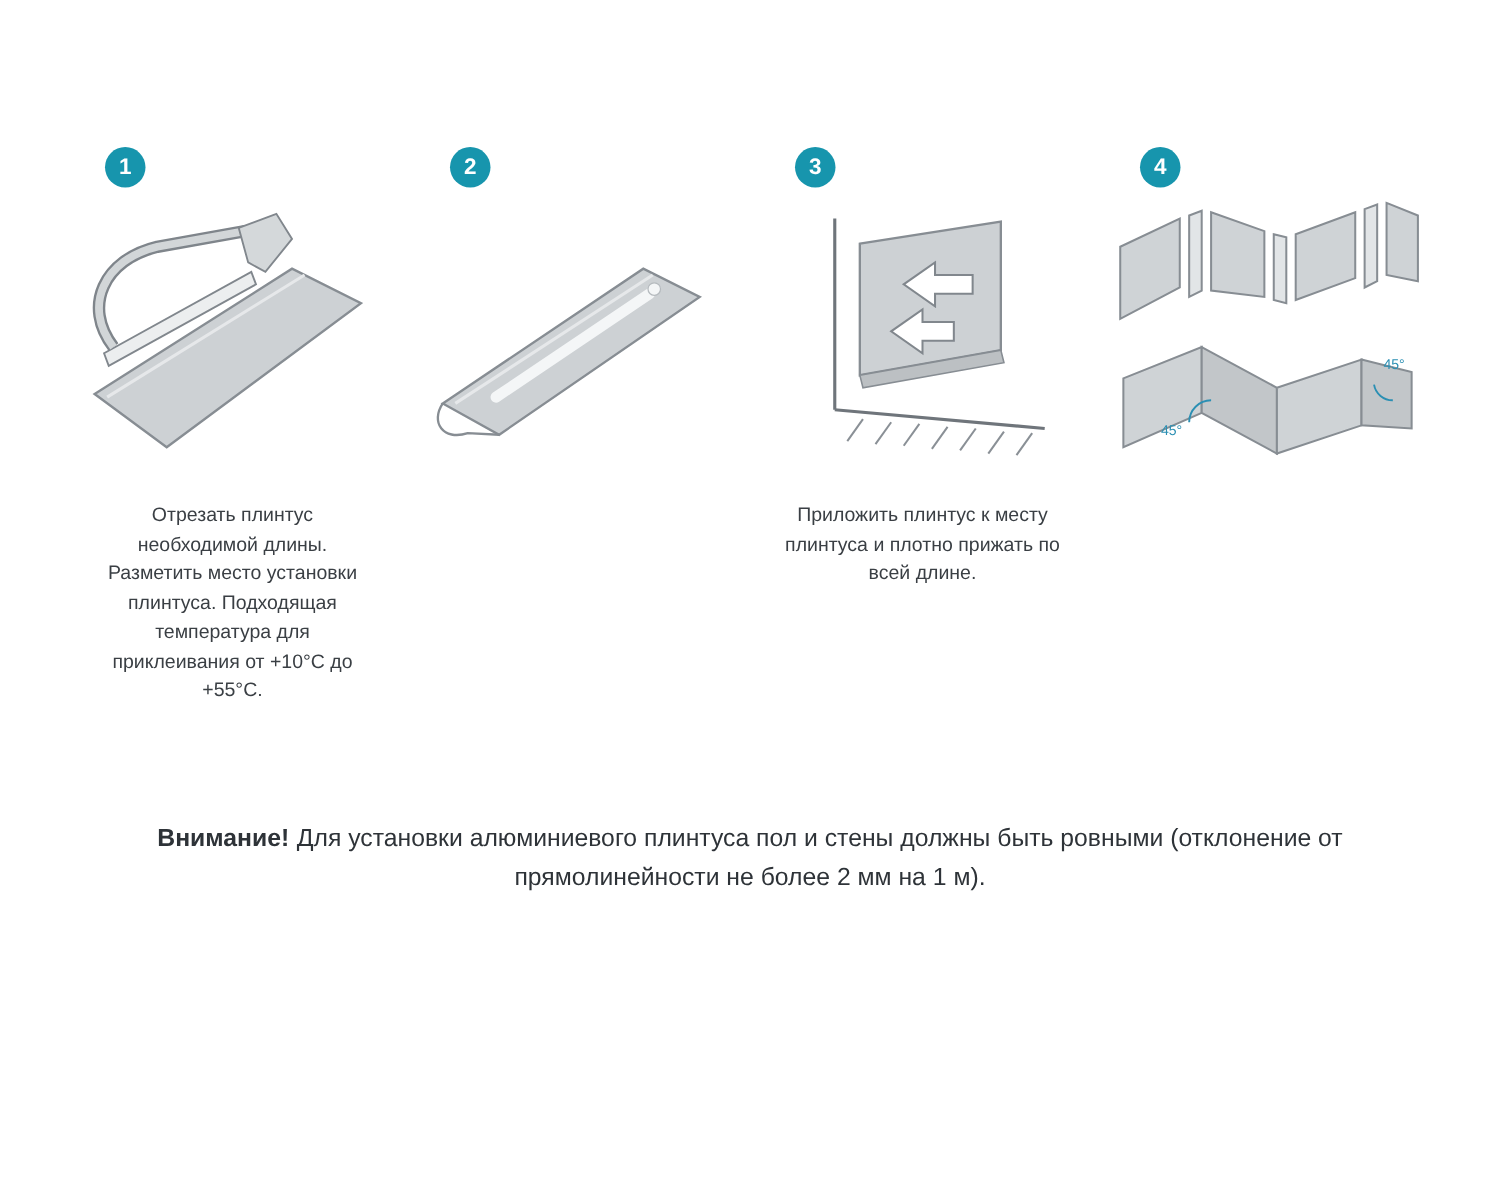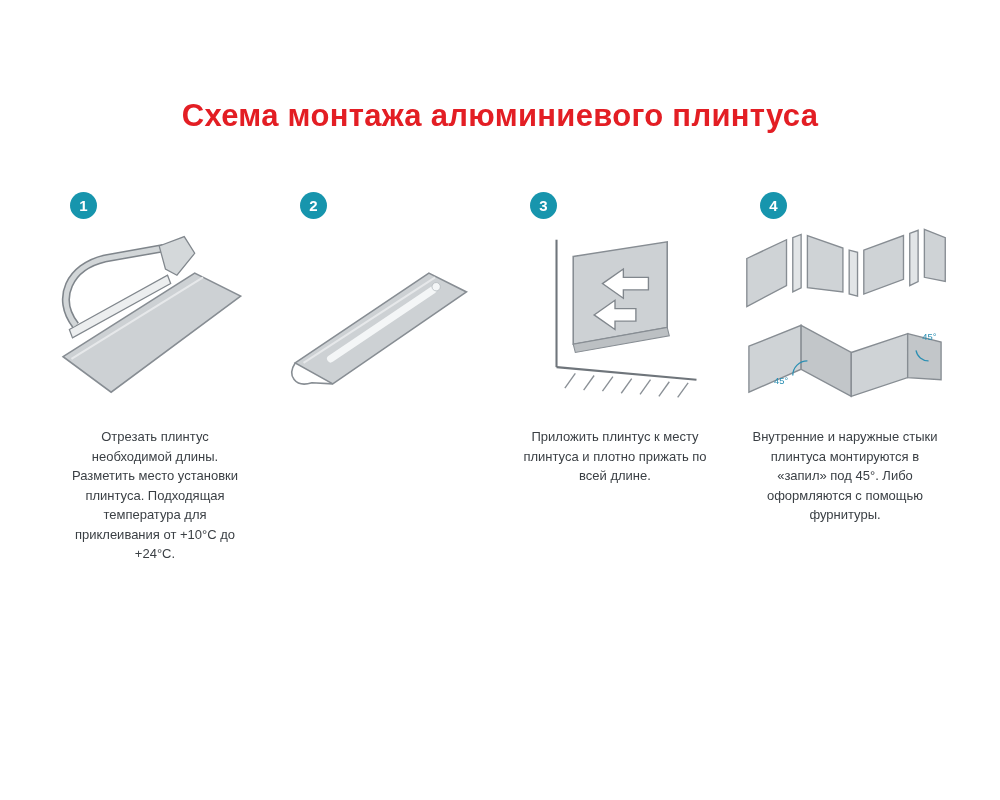--- a/index.html
+++ b/index.html
@@ -67,21 +67,20 @@
   }
   .note-label{font-weight:700;margin-right:5px;}
   .note-text{font-weight:500;}
   svg text{font-family:"Liberation Sans", sans-serif;}
 </style>
 </head>
 <body>
 
 <div class="page">
 
-  <h1 class="title">Схема монтажа алюминиевого плинтуса</h1>
 
   <div class="steps">
 
     <div class="step">
       <div class="badge">
         <span>1</span>
       </div>
       <div class="illus">
         <svg viewBox="0 0 200 180">
           <g>
@@ -89,21 +88,21 @@
             <path d="M20,130 L146,52" fill="none" stroke="#e6e8ea" stroke-width="2"></path>
           </g>
           <g>
             <polygon points="18,102 112,50 115,58 21,110" fill="#eceeef" stroke="#81878d" stroke-width="1.2"></polygon>
             <path d="M24,98 C4,72 18,42 52,34 L108,24" fill="none" stroke="#7f858b" stroke-width="8"></path>
             <path d="M24,98 C4,72 18,42 52,34 L108,24" fill="none" stroke="#d2d6d8" stroke-width="5"></path>
             <path d="M104,22 l24,-9 10,16 -17,21 -11,-6 z" fill="#d4d8da" stroke="#81878d" stroke-width="1.2"></path>
           </g>
         </svg>
       </div>
-      <div class="caption">Отрезать плинтус необходимой длины. Разметить место установки плинтуса. Подходящая температура для приклеивания от +10°С до +24°С.</div>
+      <div class="caption">Отрезать плинтус необходимой длины. Разметить место установки плинтуса. Подходящая температура для приклеивания от +10°С до +55°С.</div>
     </div>
 
     <div class="step">
       <div class="badge">
         <span>2</span>
       </div>
       <div class="illus">
         <svg viewBox="0 0 200 180">
           <g>
             <polygon points="14,134 142,48 178,66 50,154" fill="#cdd1d4" stroke="#878d93" stroke-width="1.5"></polygon>
@@ -172,19 +171,21 @@
             <polygon points="160,106 192,114 192,150 160,148" fill="#c2c6c9" stroke="#878d93" stroke-width="1.3"></polygon>
           </g>
           <g>
             <path d="M50,146 A14,14 0 0 1 64,132" fill="none" stroke="#2b8fb3" stroke-width="1.2"></path>
             <text x="32" y="154" font-size="9" fill="#2b8fb3">45°</text>
             <path d="M168,122 A12,12 0 0 0 180,132" fill="none" stroke="#2b8fb3" stroke-width="1.2"></path>
             <text x="174" y="112" font-size="9" fill="#2b8fb3">45°</text>
           </g>
         </svg>
       </div>
-      <div class="caption">Внутренние и наружные стыки плинтуса монтируются в «запил» под 45°. Либо оформляются с помощью фурнитуры.</div>
     </div>
 
   </div>
 
+  <p class="note">
+    <span class="note-label">Внимание!</span><span class="note-text">Для установки алюминиевого плинтуса пол и стены должны быть ровными (отклонение от прямолинейности не более 2 мм на 1 м).</span>
+  </p>
 
 </div>
 
 </body></html>

